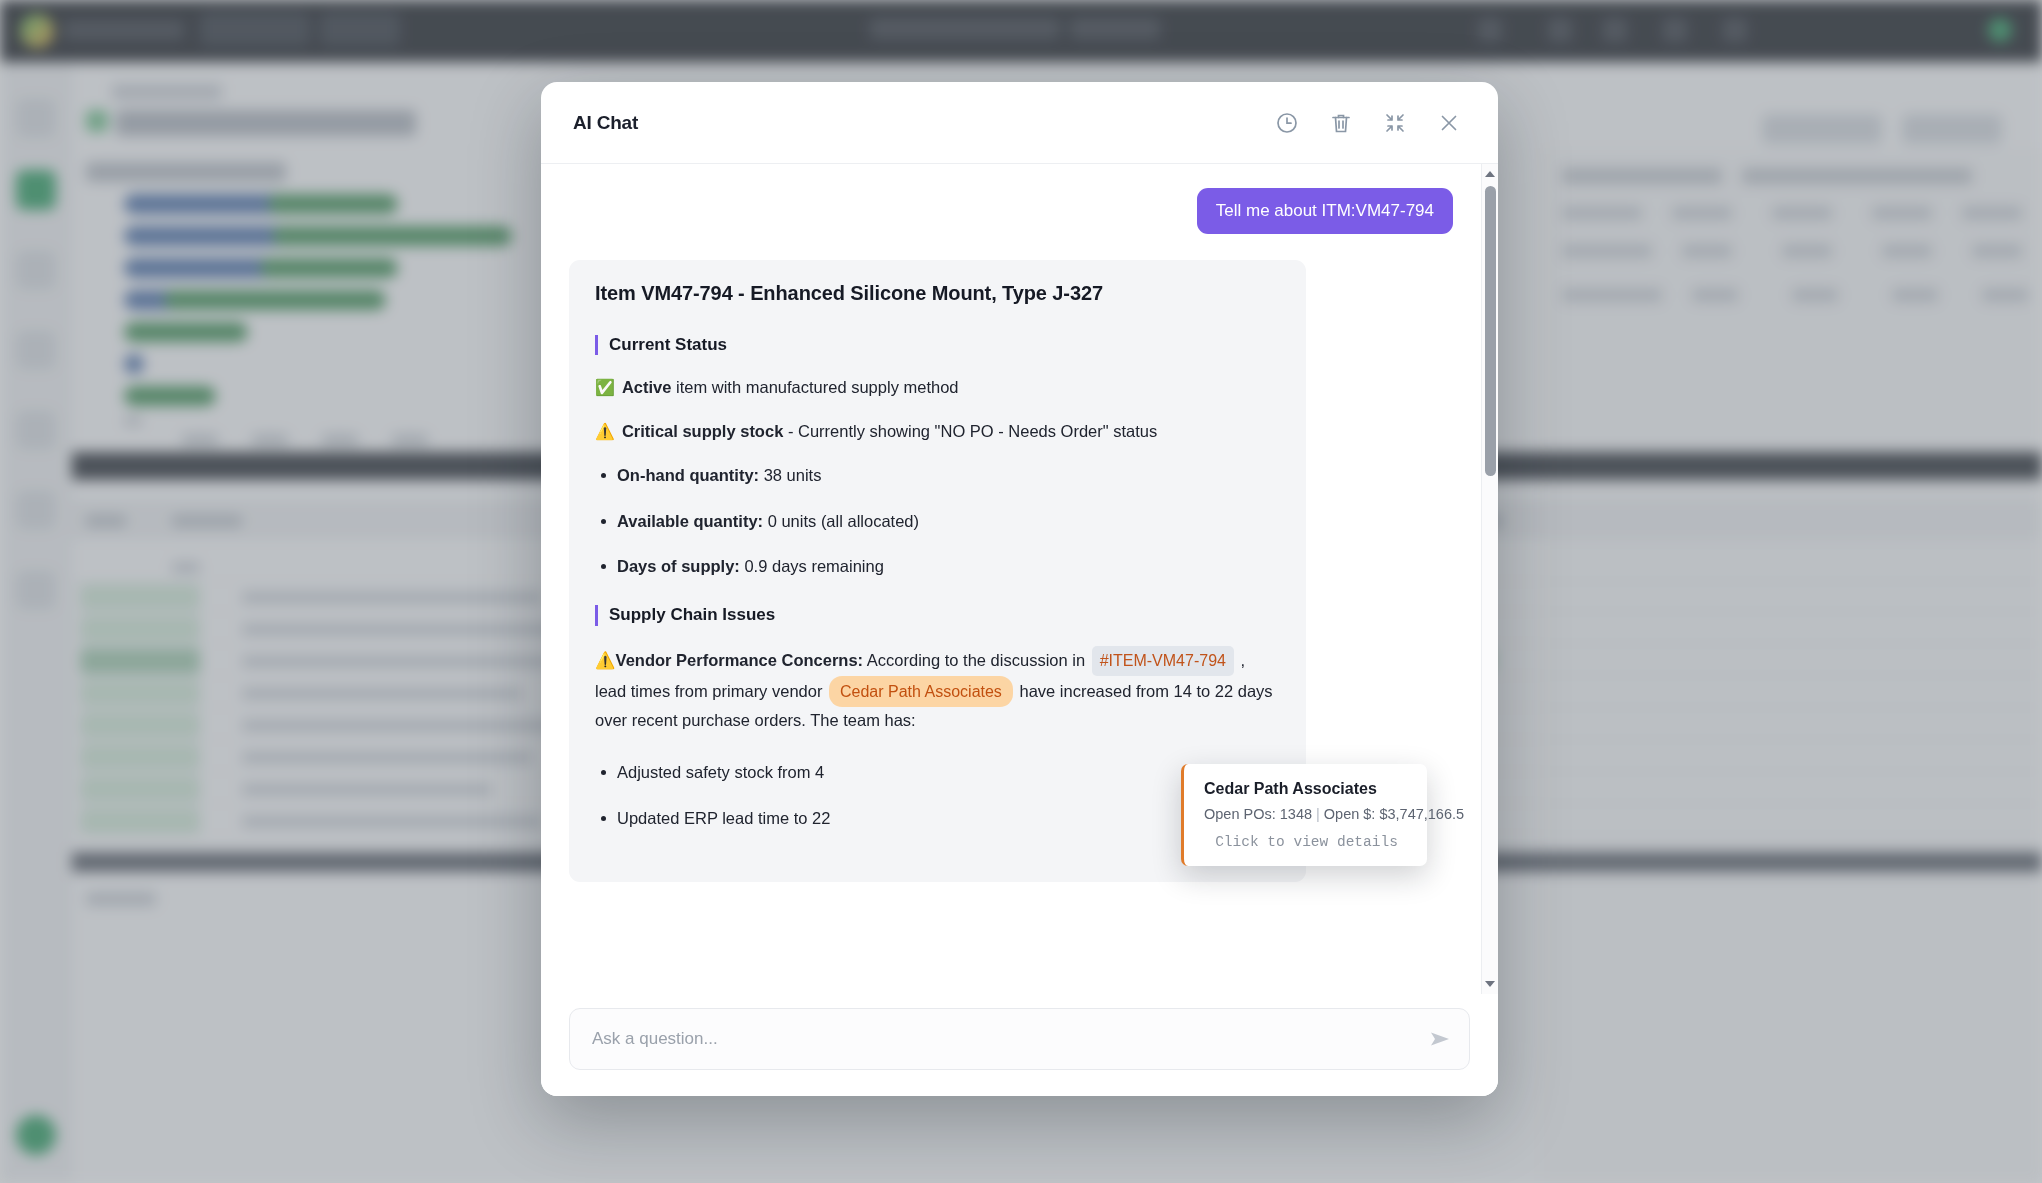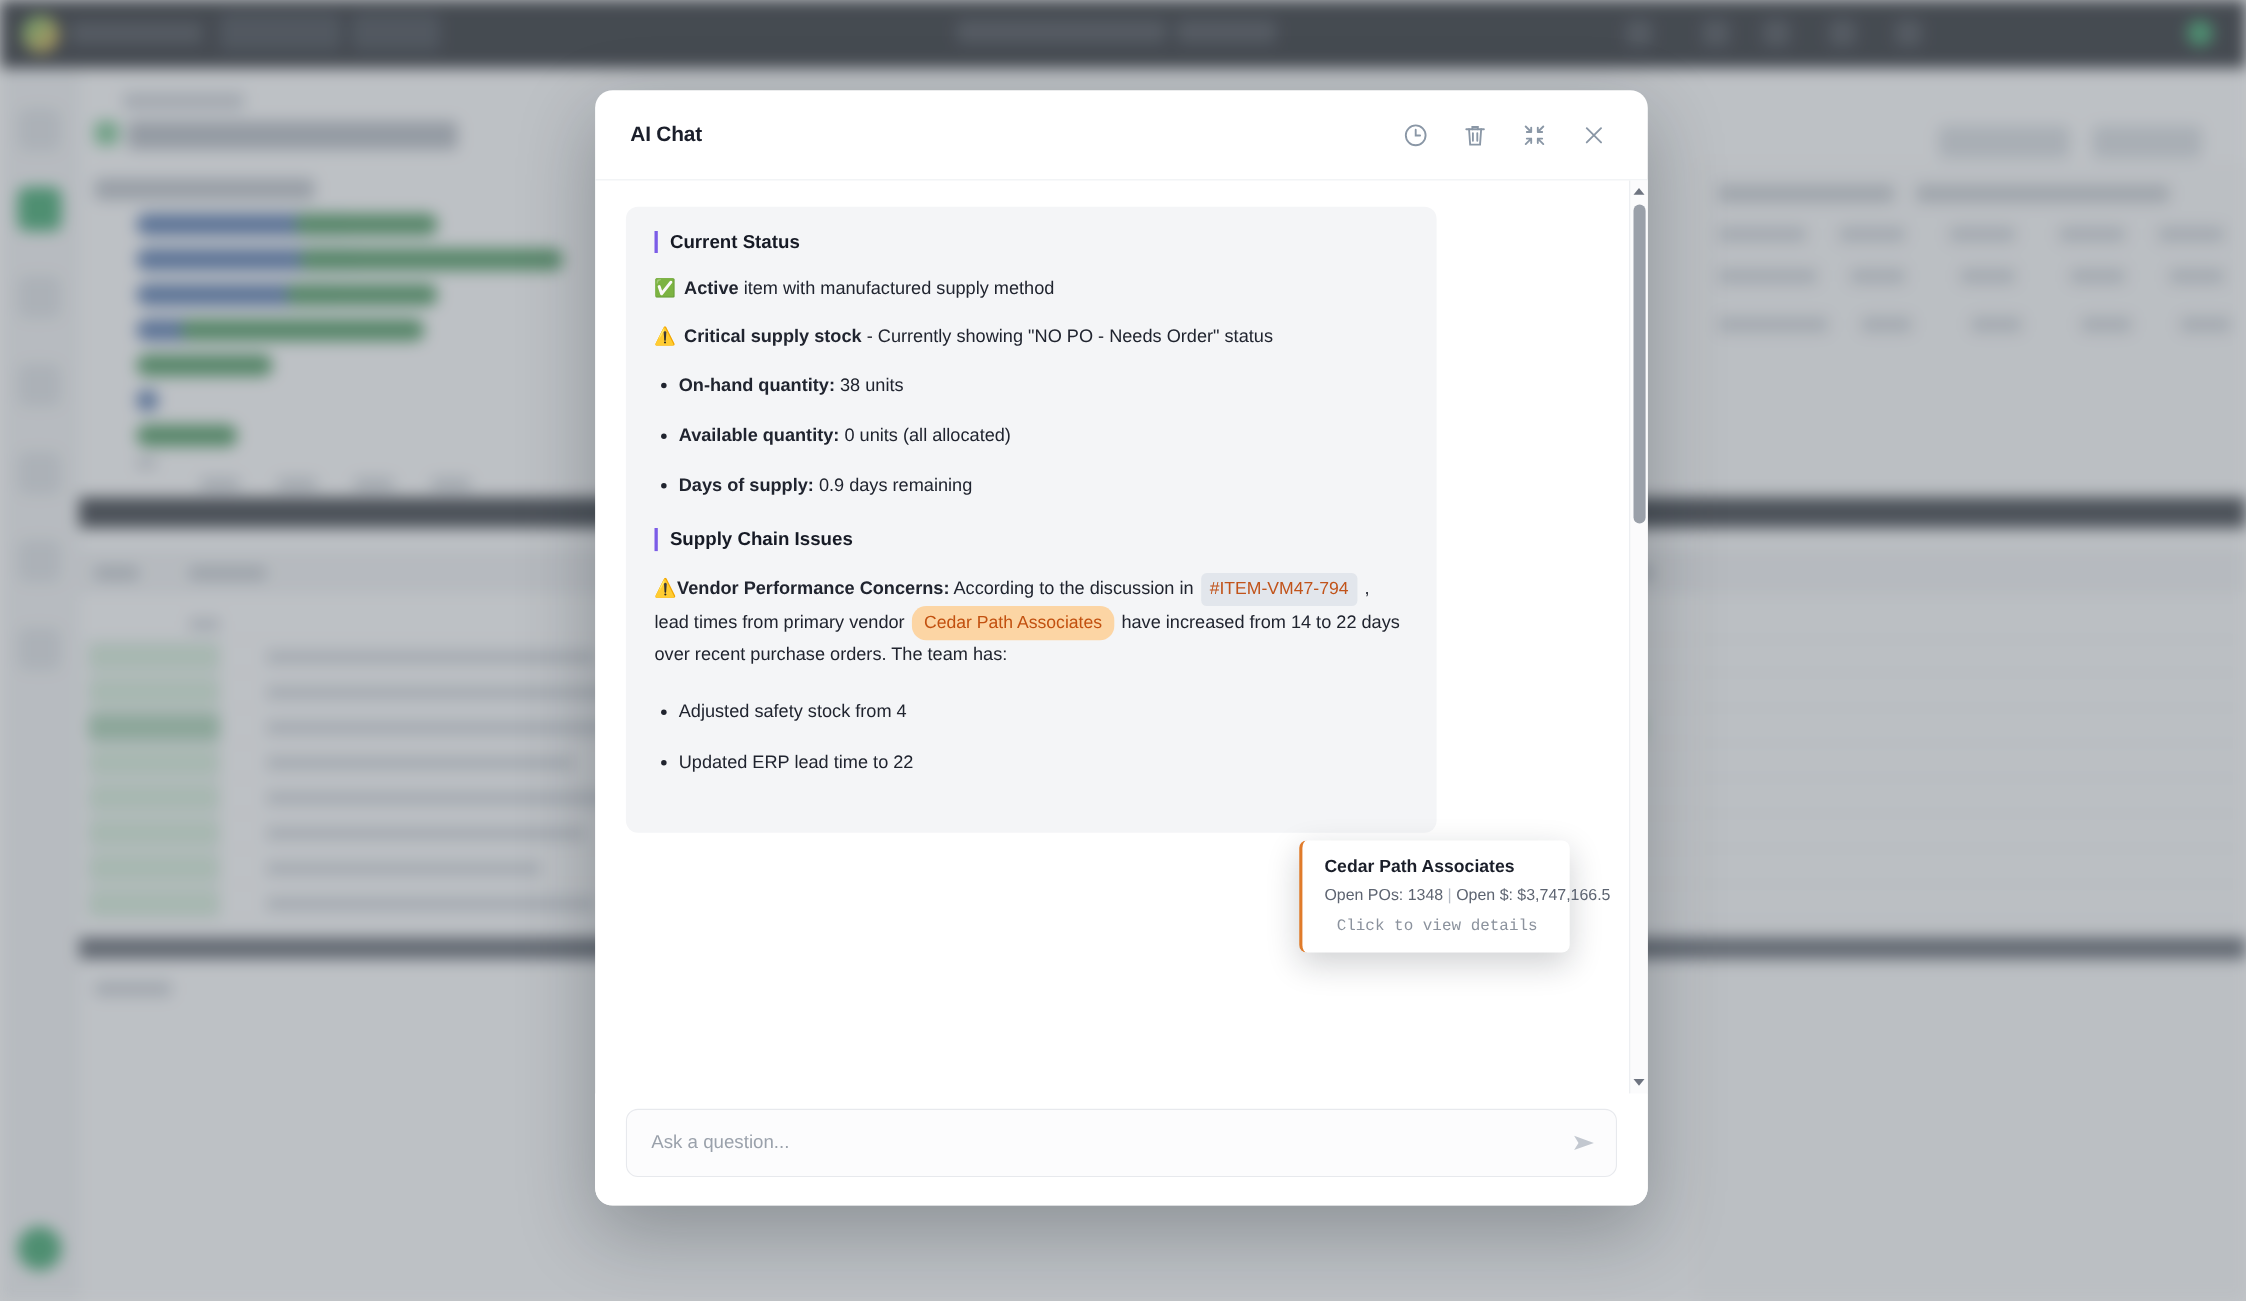--- a/index.html
+++ b/index.html
@@ -501,22 +501,26 @@
         <svg viewBox="0 0 24 24" fill="none" stroke="currentColor" stroke-width="1.7" stroke-linecap="round">
           <path d="M5.5 5.5l13 13M18.5 5.5l-13 13"></path>
         </svg>
       </div>
     </div>
   </div>
 
   <div class="chat-area">
     <div class="chat-scroll">
 
+      <div class="user-row">
+        <div class="user-bubble">Tell me about ITM:VM47-794</div>
+      </div>
 
       <div class="assistant-card">
+        <div class="msg-title">Item VM47-794 - Enhanced Silicone Mount, Type J-327</div>
 
         <div class="section-head">Current Status</div>
 
         <div class="status-line">
           <span class="emoji">✅</span><b>Active</b><span> item with manufactured supply method</span>
         </div>
 
         <div class="status-line">
           <span class="emoji">⚠️</span><b>Critical supply stock</b><span> - Currently showing "NO PO - Needs Order" status</span>
         </div>

